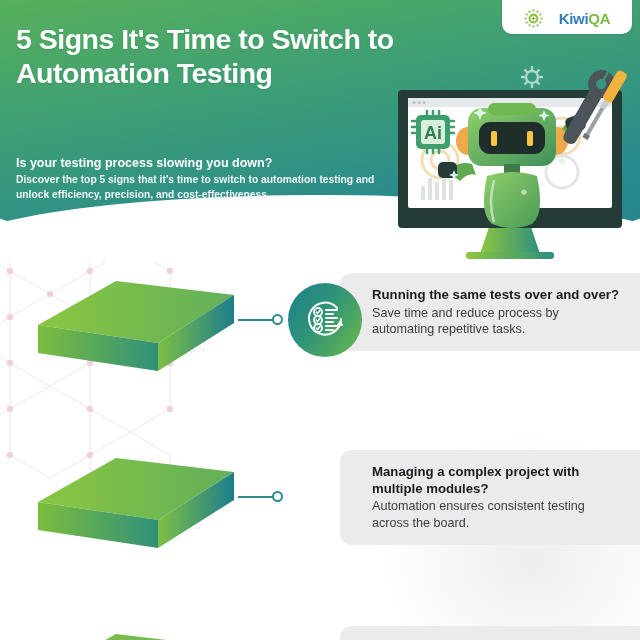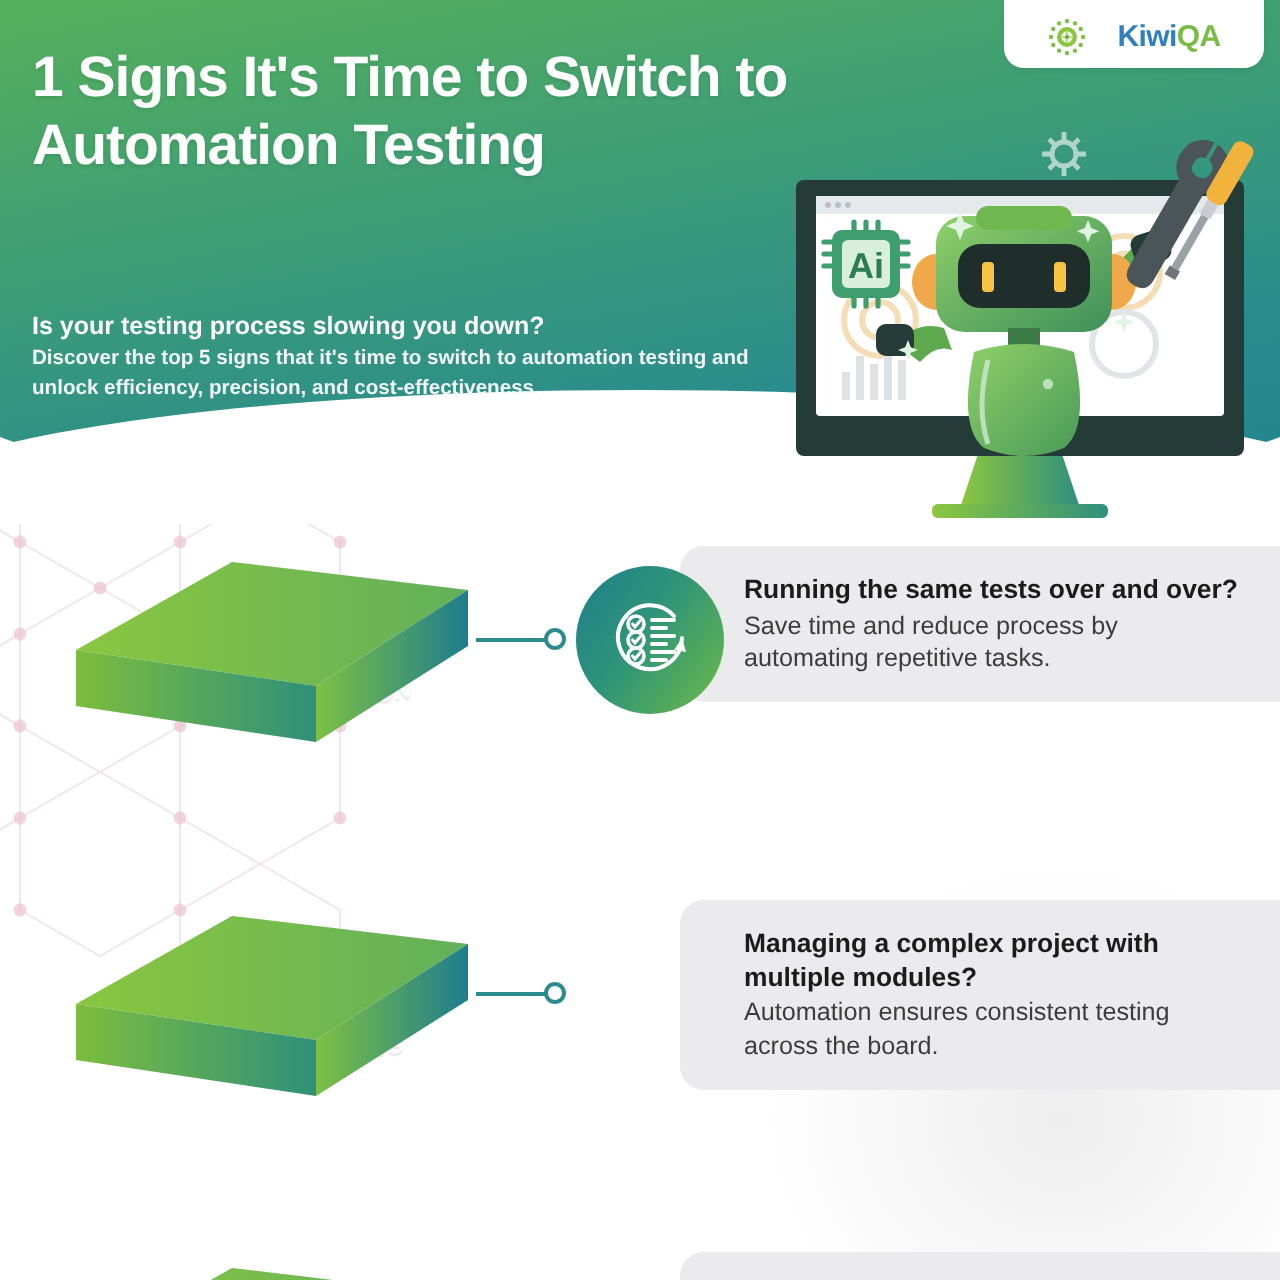--- a/index.html
+++ b/index.html
@@ -130,21 +130,21 @@
     <circle cx="0" cy="125" r="3.2"></circle>
       <circle cx="80" cy="79" r="3.2"></circle>
   </g>
 </svg>
 <div class="bg-soft-right"></div>
 
 <header class="header">
   <div class="header-bg"></div>
   <div class="header-wave"></div>
 
-  <h1 class="title">1 Signs It's Time to Switch to Automation Testing</h1>
+  <h1 class="title">5 Signs It's Time to Switch to Automation Testing</h1>
   <div class="sub-head">Is your testing process slowing you down?</div>
   <div class="sub-body">Discover the top 5 signs that it's time to switch to automation testing and unlock efficiency, precision, and cost-effectiveness.</div>
 
   <div class="logo-chip">
     <div class="logo-inner">
       <svg class="logo-mark" viewBox="0 0 40 40">
         <g fill="#7fbe4a">
           <circle cx="20" cy="3.2" r="2.3"></circle>
             <circle cx="28.4" cy="5.6" r="2.3"></circle>
           <circle cx="34.4" cy="11.6" r="2.3"></circle>

